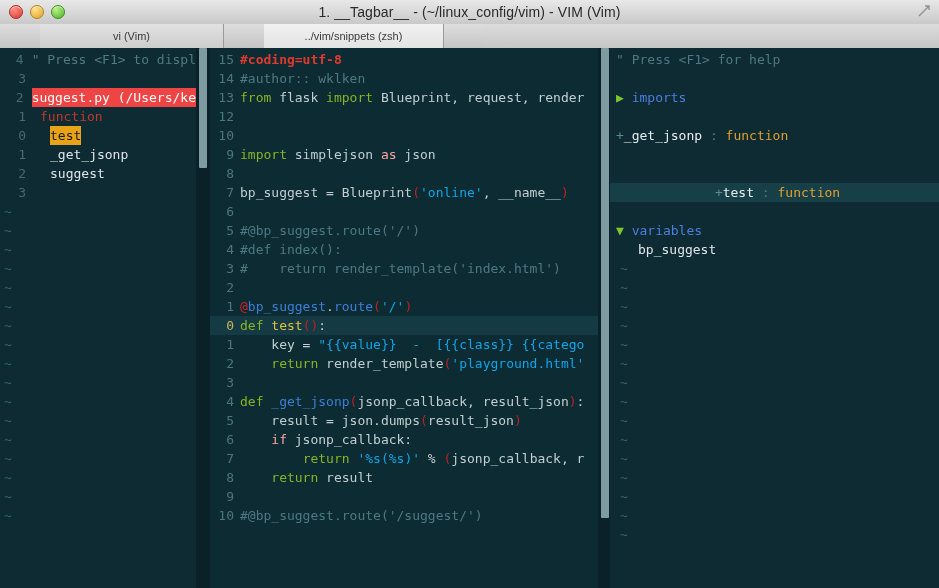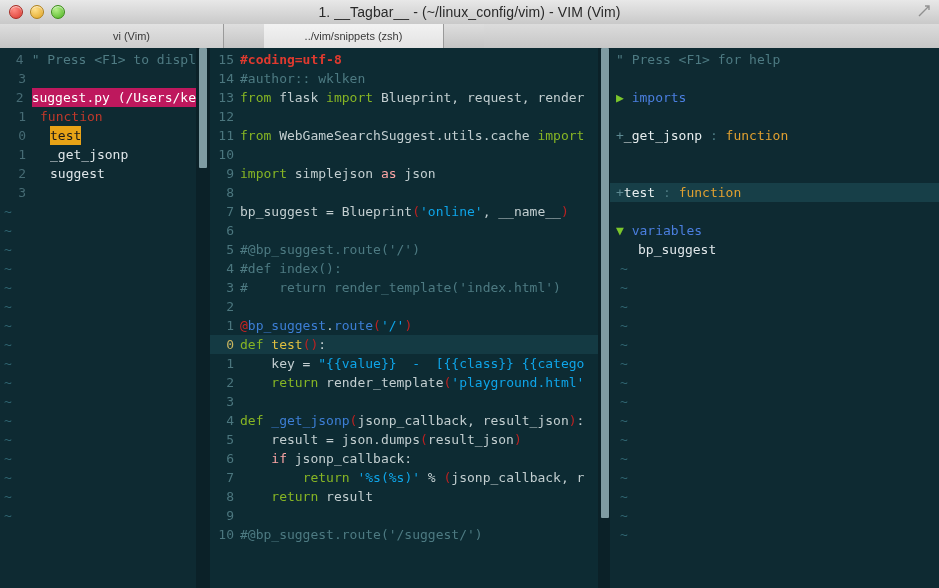--- a/index.html
+++ b/index.html
@@ -47,21 +47,21 @@
   .pane{position:absolute;top:0;bottom:0;overflow:hidden;}
 
   
   #pane-left{left:0;width:196px;background:#0e2a32;}
   #pane-left .content{position:absolute;left:0;top:2px;right:0;}
   .lrow{height:19px;line-height:19px;white-space:pre;font-size:13px;display:flex;}
   .lnum{width:34px;text-align:right;padding-right:8px;box-sizing:border-box;color:#466b74;}
   .ltxt{flex:1;}
   .tilde{color:#2f6470;padding-left:4px;}
 
-  .hl-file{background:#be185d;color:#ffffff;display:inline-block;text-align:right;}
+  .hl-file{background:#ef4444;color:#ffffff;display:inline-block;text-align:right;}
   .kind-func{color:#c0392b;}
   .tag-sel{background:#e8a317;color:#1a1a1a;display:inline-block;}
   .tag-plain{color:#dfe6e9;}
   .cmtgray{color:#4f7b83;}
 
   
   .vsplit{position:absolute;top:0;bottom:0;width:14px;background:#0b2128;}
   .vsplit .thumb{position:absolute;left:3px;width:8px;background:#7f9ba2;border-radius:1px;}
 
   
@@ -82,21 +82,21 @@
   .s-fn{color:#3d7fd6;}
   .s-def{color:#e0c040;}
   .s-paren{color:#bb2222;}
   .s-plain{color:#c2ced0;}
   .s-at{color:#cc2222;}
 
   
   #pane-right{left:610px;width:329px;background:#0e2a32;}
   #pane-right .content{position:absolute;left:0;top:2px;right:0;}
   .trow{height:19px;line-height:19px;white-space:pre;font-size:13px;padding-left:6px;}
-  .trow.sel{background:#173f48;}
+  .trow.sel{background:#173f48;text-align:center;}
   .t-help{color:#4d7a82;}
   .t-scope{color:#4b7fe0;}
   .t-arrow-open{color:#7cc72c;}
   .t-arrow-closed{color:#7cc72c;}
   .t-name{color:#e6edee;}
   .t-kind{color:#e0a030;}
   .t-plus{color:#5d8a93;}
   .t-var{color:#dfe6e9;}
 </style>
 </head>
@@ -157,21 +157,20 @@
     <div class="vsplit" style="left:196px;width:14px;">
       <div class="thumb" style="top:0px;height:120px;"></div>
     </div>
 
     <div class="pane" id="pane-mid">
       <div class="content" id="code-rows">
           <div class="crow"><span class="cnum">15</span><span class="ctxt"><span class="s-com-hi">#coding=utf-8</span></span></div>
           <div class="crow"><span class="cnum">14</span><span class="ctxt"><span class="s-com">#author:: wklken</span></span></div>
           <div class="crow"><span class="cnum">13</span><span class="ctxt"><span class="s-kw">from</span><span class="s-plain"> flask </span><span class="s-kw">import</span><span class="s-plain"> Blueprint, request, render</span></span></div>
           <div class="crow"><span class="cnum">12</span><span class="ctxt"></span></div>
-          <div class="crow"><span class="cnum">11</span><span class="ctxt"><span class="s-kw">from</span><span class="s-plain"> WebGameSearchSuggest.utils.cache </span><span class="s-kw">import</span></span></div>
           <div class="crow"><span class="cnum">10</span><span class="ctxt"></span></div>
           <div class="crow"><span class="cnum">9</span><span class="ctxt"><span class="s-kw">import</span><span class="s-plain"> simplejson </span><span class="s-kw2">as</span><span class="s-plain"> json</span></span></div>
           <div class="crow"><span class="cnum">8</span><span class="ctxt"></span></div>
           <div class="crow"><span class="cnum">7</span><span class="ctxt"><span class="s-plain">bp_suggest = Blueprint</span><span class="s-paren">(</span><span class="s-str">'online'</span><span class="s-plain">, __name__</span><span class="s-paren">)</span></span></div>
           <div class="crow"><span class="cnum">6</span><span class="ctxt"></span></div>
           <div class="crow"><span class="cnum">5</span><span class="ctxt"><span class="s-com">#@bp_suggest.route('/')</span></span></div>
           <div class="crow"><span class="cnum">4</span><span class="ctxt"><span class="s-com">#def index():</span></span></div>
           <div class="crow"><span class="cnum">3</span><span class="ctxt"><span class="s-com">#    return render_template('index.html')</span></span></div>
           <div class="crow"><span class="cnum">2</span><span class="ctxt"></span></div>
           <div class="crow"><span class="cnum">1</span><span class="ctxt"><span class="s-at">@</span><span class="s-fn">bp_suggest</span><span class="s-plain">.</span><span class="s-fn">route</span><span class="s-paren">(</span><span class="s-str">'/'</span><span class="s-paren">)</span></span></div>

